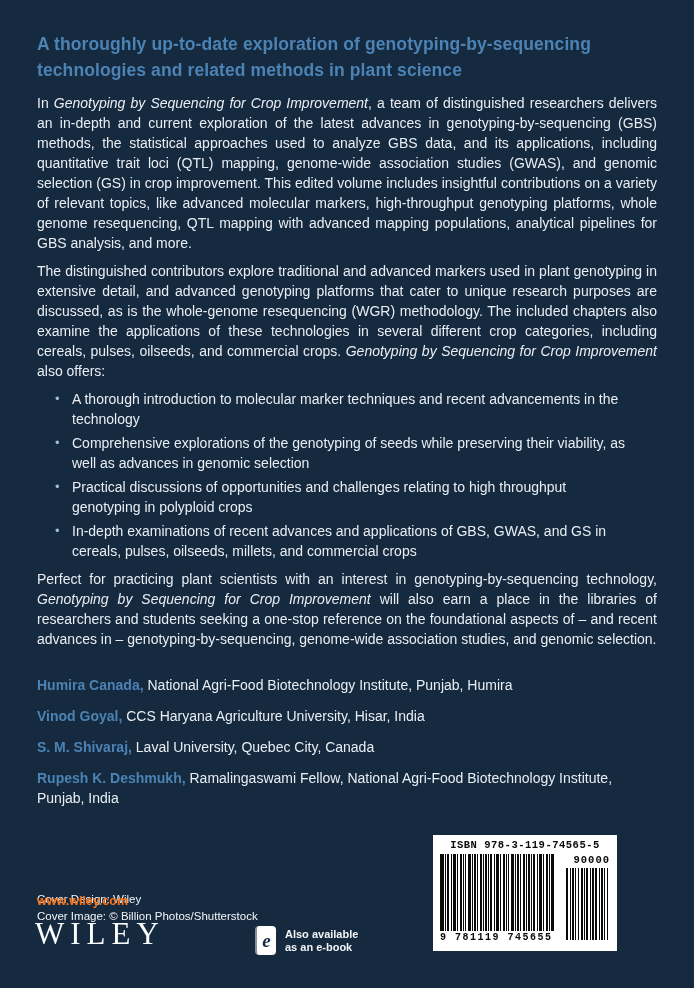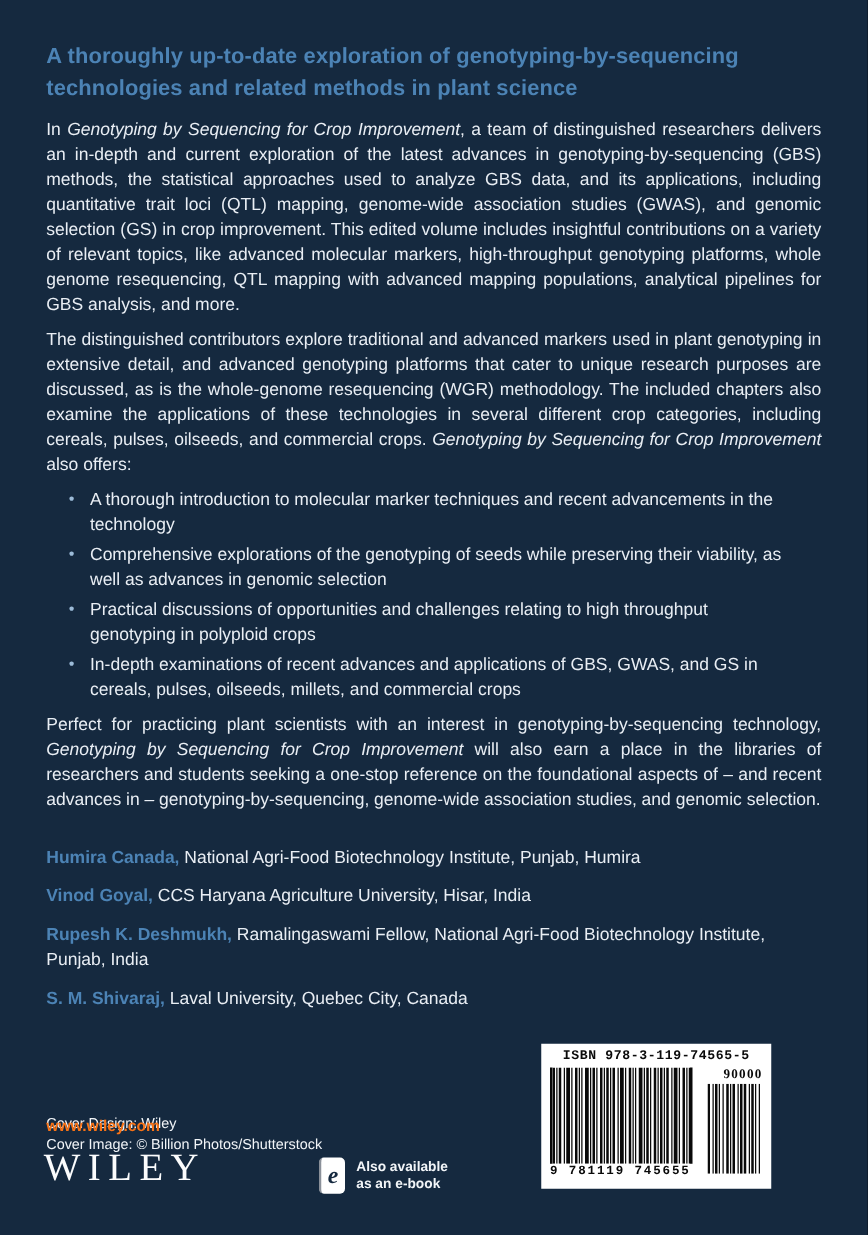--- a/index.html
+++ b/index.html
@@ -147,21 +147,21 @@
   .digits-line{
     font-family:"Liberation Mono",monospace;
     font-size:10px;
     font-weight:700;
     letter-spacing:1.5px;
     white-space:nowrap;
     margin-top:1px;
   }
   .supp-col{width:46px;}
   .price-line{
-    font-family:Liberation Serif, serif;
+    font-family:Liberation Mono, monospace;
     font-size:10.5px;
     font-weight:700;
     letter-spacing:1px;
     text-align:right;
     margin-bottom:2px;
   }
   .supp-bars{
     display:flex;
     width:44px;height:72px;
     overflow:hidden;
@@ -198,22 +198,22 @@
           <span class="bullet-dot">•</span>
           <span>In-depth examinations of recent advances and applications of GBS, GWAS, and GS in cereals, pulses, oilseeds, millets, and commercial crops</span>
         </li>
     </ul>
 
     <p class="body"><span>Perfect for practicing plant scientists with an interest in genotyping-by-sequencing technology, </span><span class="book-title">Genotyping by Sequencing for Crop Improvement</span><span> will also earn a place in the libraries of researchers and students seeking a one-stop reference on the foundational aspects of – and recent advances in – genotyping-by-sequencing, genome-wide association studies, and genomic selection.</span></p>
 
     <div class="authors">
       <p class="author"><span class="author-name">Humira Canada,</span><span> National Agri-Food Biotechnology Institute, Punjab, Humira</span></p>
       <p class="author"><span class="author-name">Vinod Goyal,</span><span> CCS Haryana Agriculture University, Hisar, India</span></p>
+      <p class="author"><span class="author-name">S. M. Shivaraj,</span><span> Laval University, Quebec City, Canada</span></p>
       <p class="author"><span class="author-name">Rupesh K. Deshmukh,</span><span> Ramalingaswami Fellow, National Agri-Food Biotechnology Institute, Punjab, India</span></p>
-      <p class="author"><span class="author-name">S. M. Shivaraj,</span><span> Laval University, Quebec City, Canada</span></p>
     </div>
 
   </div>
 
   <div class="credits">
     <div>Cover Design: Wiley</div>
     <div>Cover Image: © Billion Photos/Shutterstock</div>
   </div>
 
   <div class="website">www.wiley.com</div>

